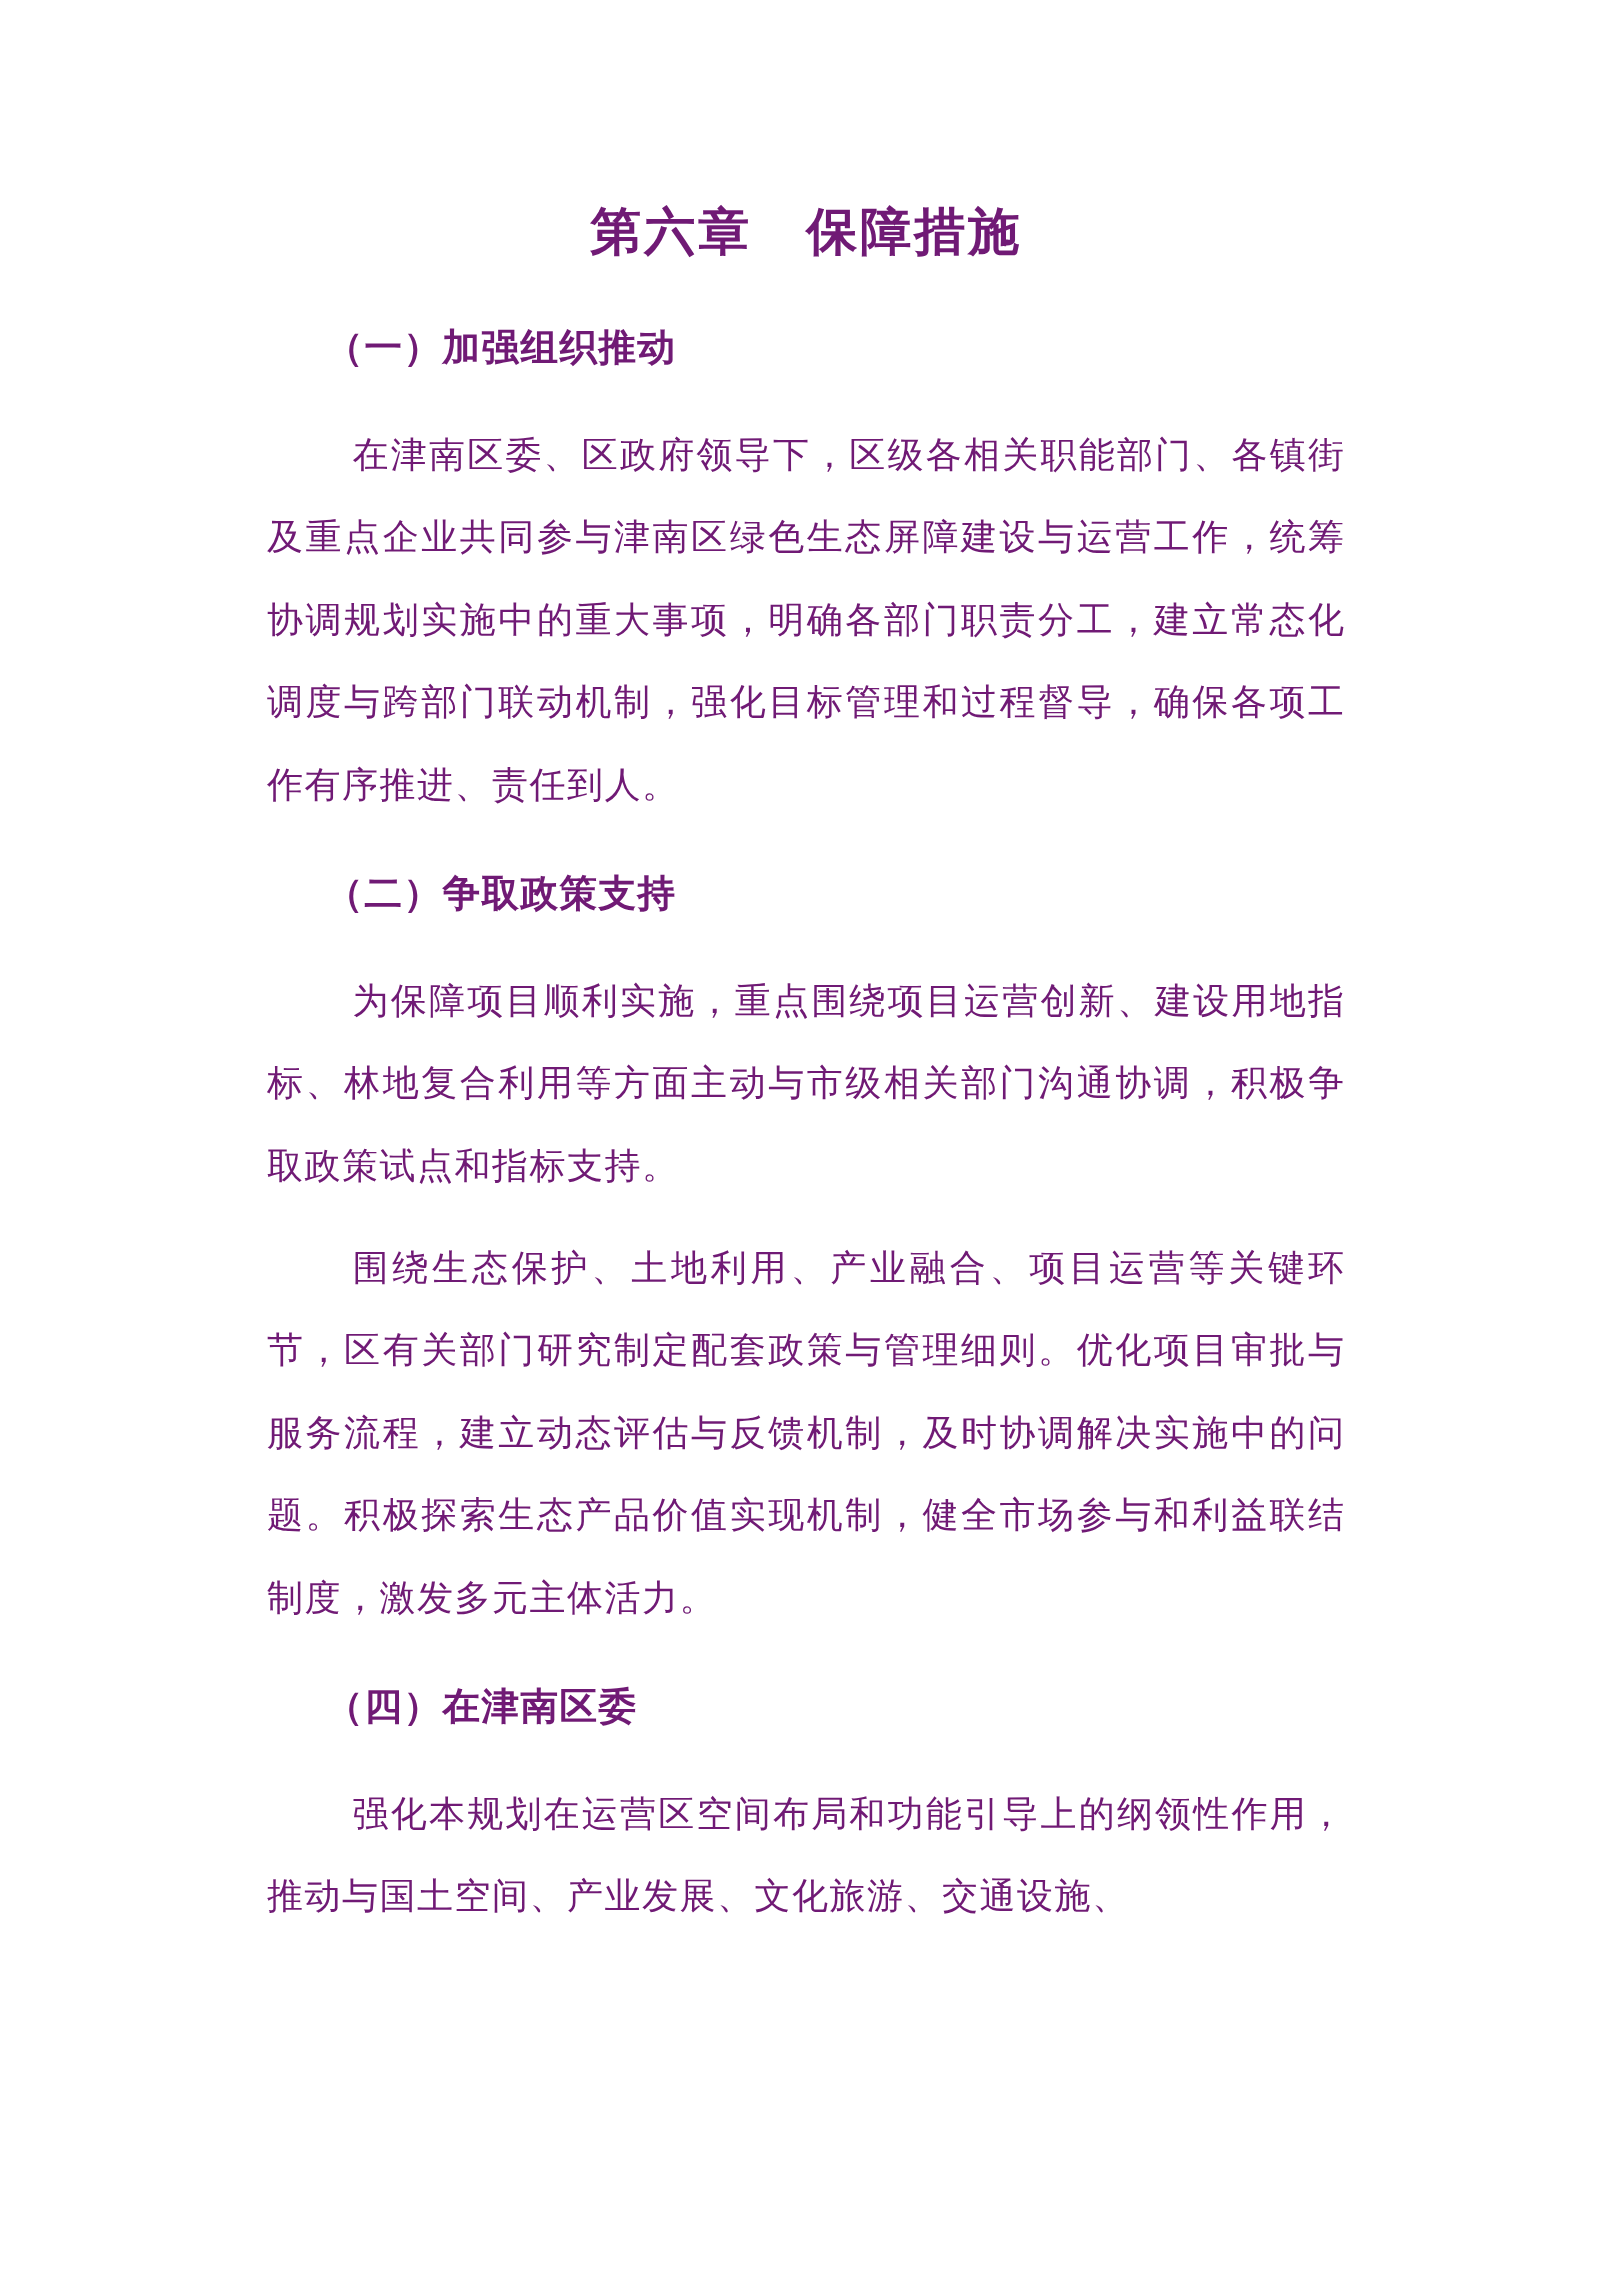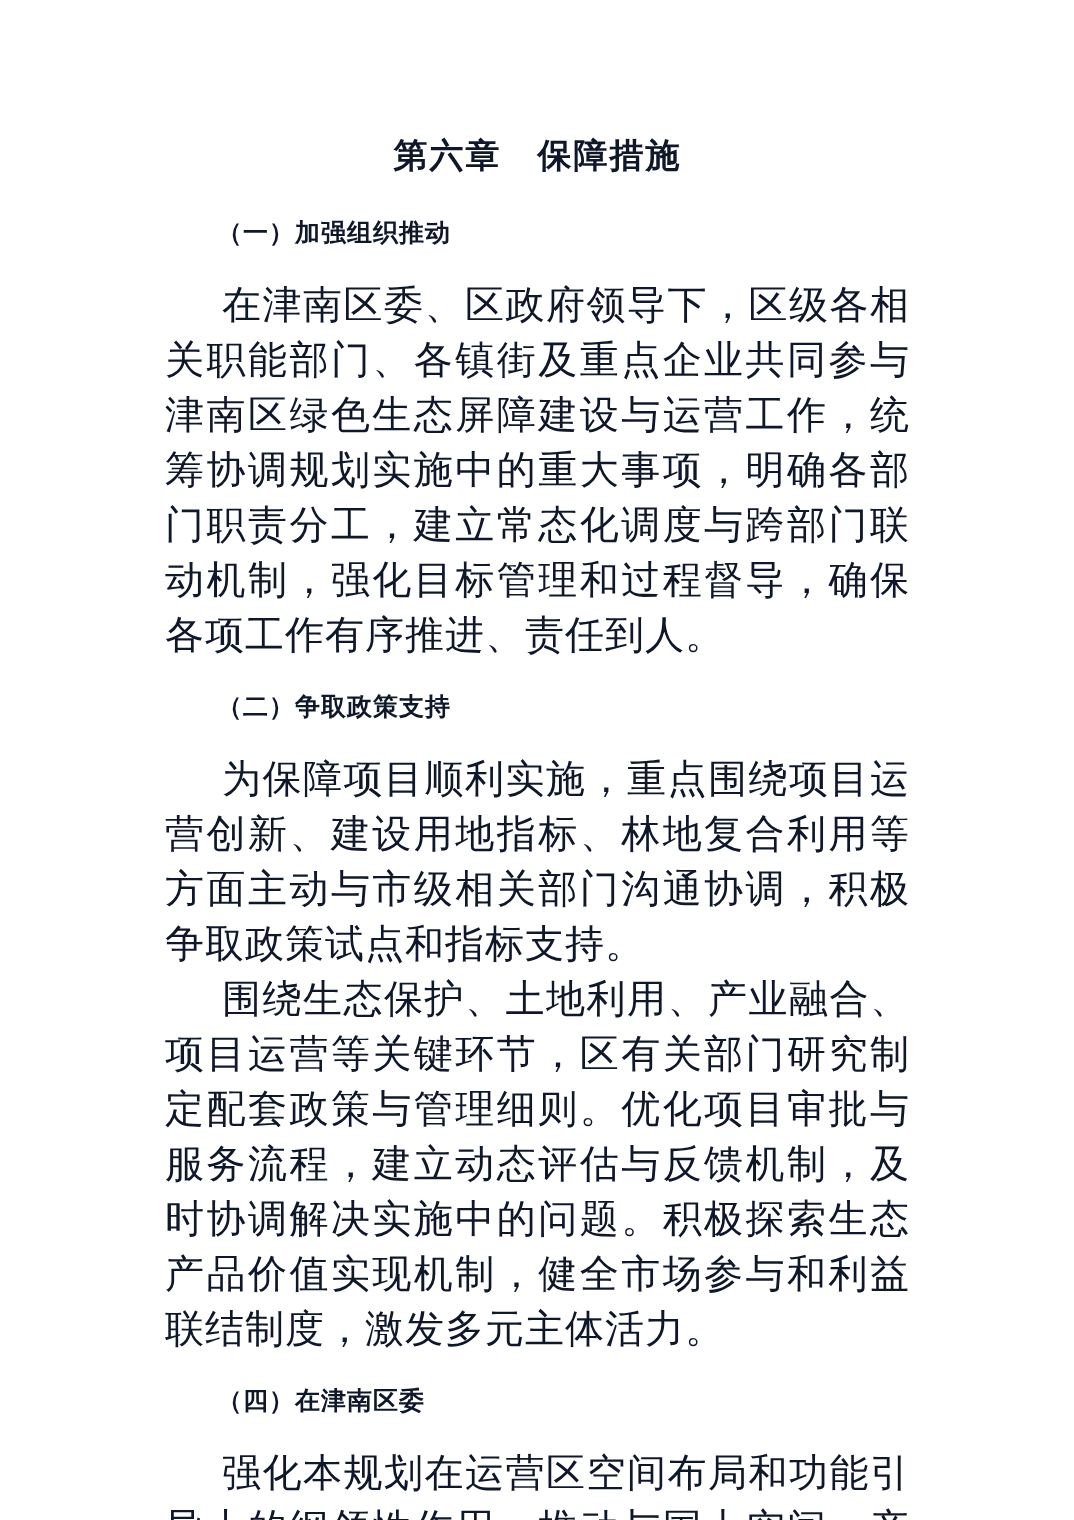--- a/index.html
+++ b/index.html
@@ -6,21 +6,21 @@
     margin: 0;
     padding: 0;
     background: #ffffff;
   }
   .page {
     position: relative;
     width: 1074px;
     height: 1520px;
     margin: 0 auto;
     background: #ffffff;
-    color: #0f172a;
+    color: #701a75;
     font-family: "Liberation Serif", "DejaVu Serif", serif;
     overflow: hidden;
     box-sizing: border-box;
     padding: 128px 164px 0 165px;
   }
   .doc-title {
     text-align: center;
     font-family: "Liberation Sans", "DejaVu Sans", sans-serif;
     font-weight: bold;
     font-size: 34px;
@@ -31,23 +31,23 @@
   }
   .section-heading {
     font-weight: bold;
     font-size: 25px;
     line-height: 55px;
     margin: 17px 0 17px 0;
     text-indent: 52px;
     letter-spacing: 1px;
   }
   .body-paragraph {
-    font-size: 39px;
+    font-size: 24px;
     line-height: 55px;
-    margin: 0;
+    margin: 13px;
     text-align: justify;
     text-align-last: left;
     text-justify: inter-character;
     text-indent: 57px;
     letter-spacing: 1px;
   }
 </style>
 </head>
 <body>
 

